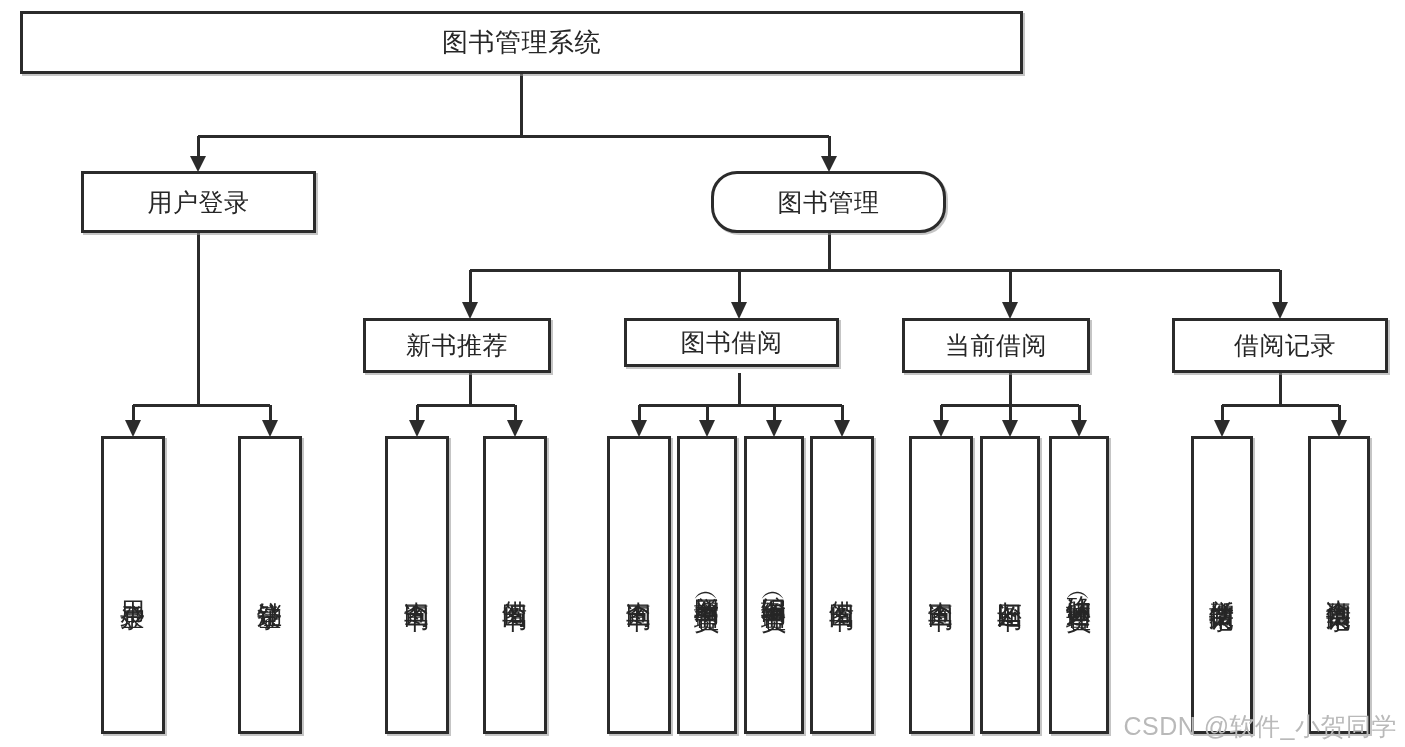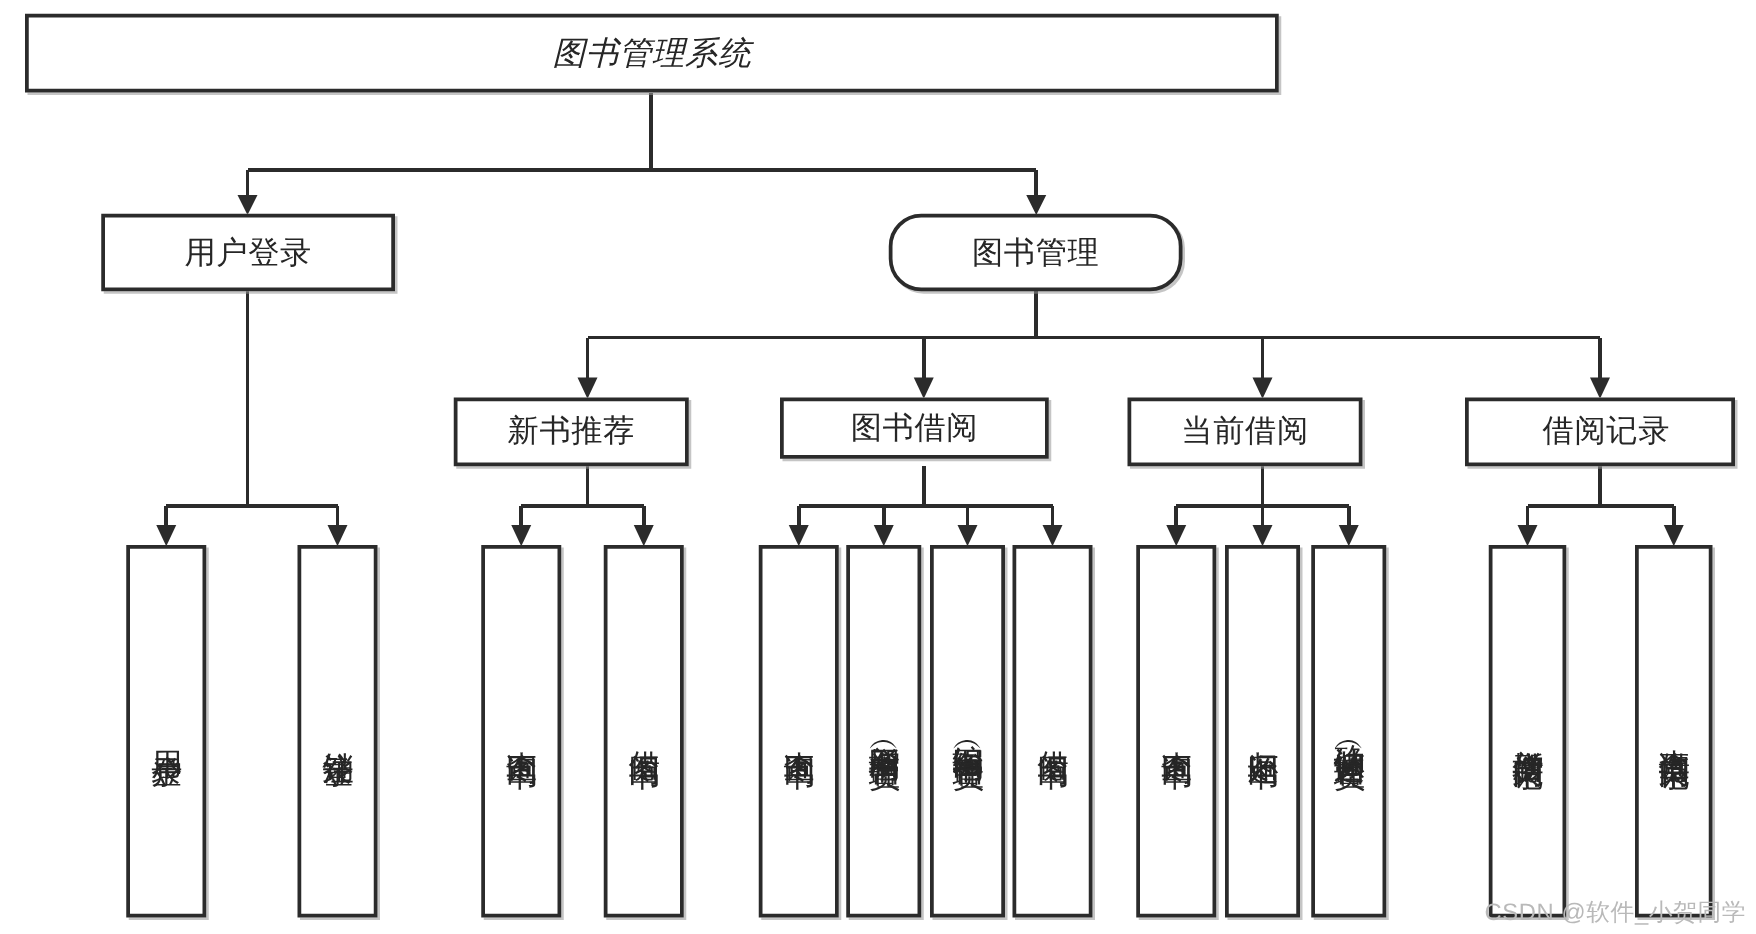--- a/index.html
+++ b/index.html
@@ -78,21 +78,21 @@
     letter-spacing: 2px;
     white-space: nowrap;
     max-height: 100%;
   }
 
   
   #watermark {
     position: absolute;
     right: 8px;
     bottom: 4px;
-    font-size: 19px;
+    font-size: 25px;
     color: #b9b9b9;
     letter-spacing: 0.5px;
     z-index: 5;
     white-space: nowrap;
   }
 </style>
 </head>
 <body>
 
 <div id="canvas">
@@ -153,21 +153,21 @@
     <polygon points="1071,420 1087,420 1079,437"></polygon>
 
     <line x1="1280" y1="373" x2="1280" y2="405"></line>
     <line x1="1222" y1="405" x2="1339" y2="405"></line>
     <line x1="1222" y1="405" x2="1222" y2="420"></line>
     <polygon points="1214,420 1230,420 1222,437"></polygon>
     <line x1="1339" y1="405" x2="1339" y2="420"></line>
     <polygon points="1331,420 1347,420 1339,437"></polygon>
   </svg>
 
-  <div class="node h root" style="left:20px; top:11px; width:1003px; height:63px;font-style:italic;">
+  <div class="node h root" style="left:20px; top:11px; width:1003px; height:63px;">
     <span class="label">图书管理系统</span>
   </div>
 
   <div class="node h" style="left:81px; top:171px; width:235px; height:62px;">
     <span class="label">用户登录</span>
   </div>
 
   <div class="node h" style="left:711px; top:171px; width:235px; height:62px;border-radius:26px;">
     <span class="label">图书管理</span>
   </div>

